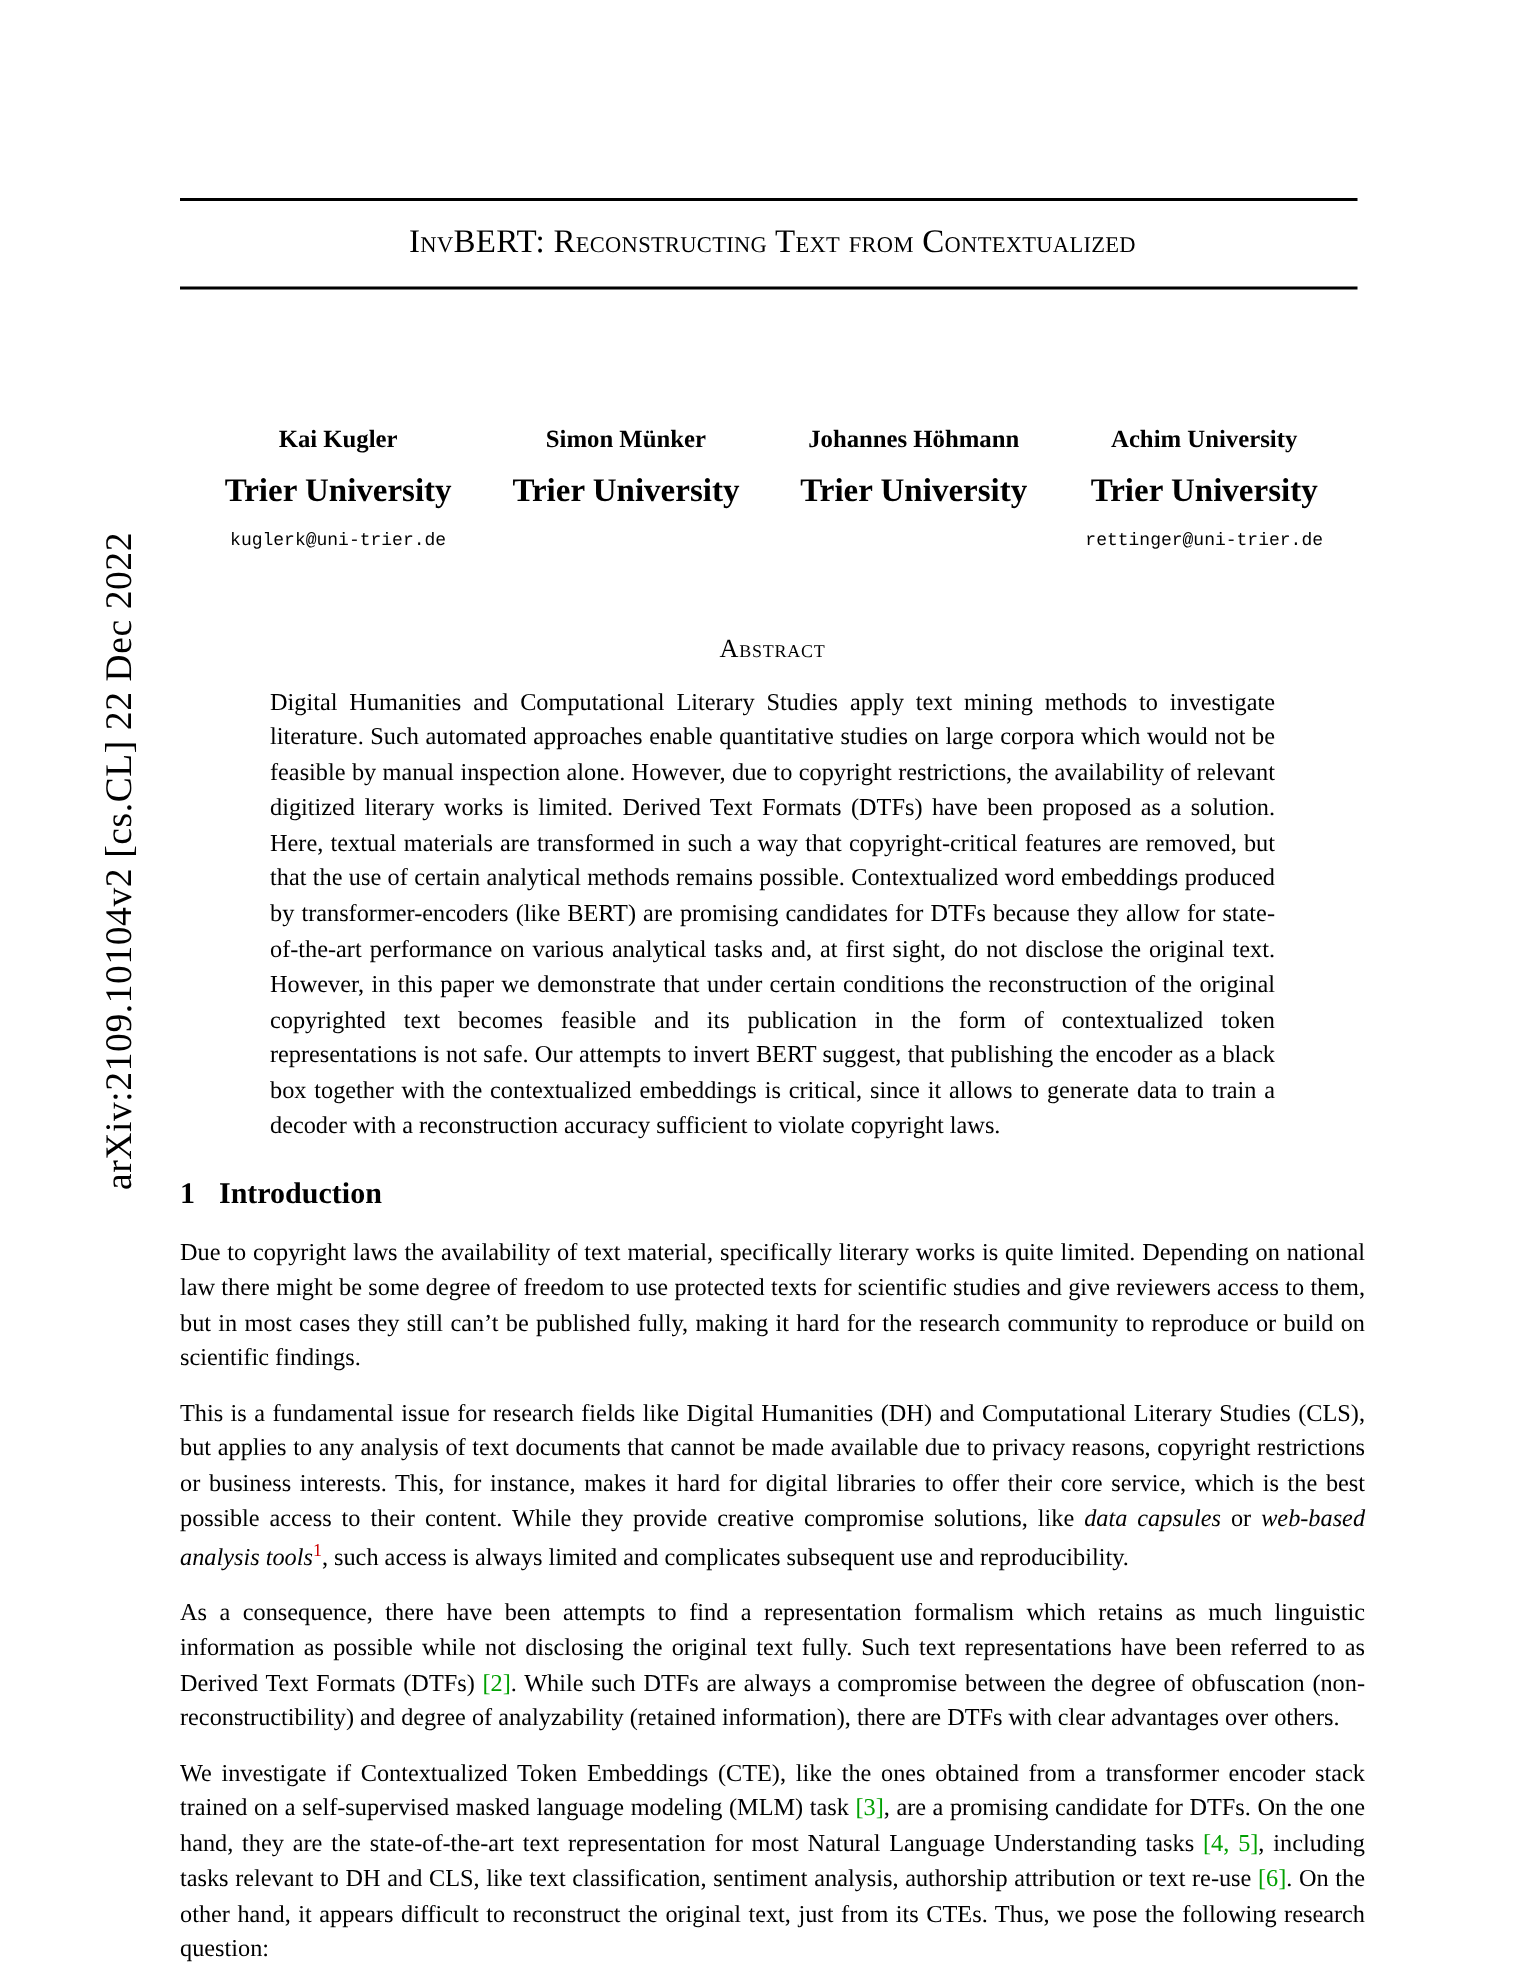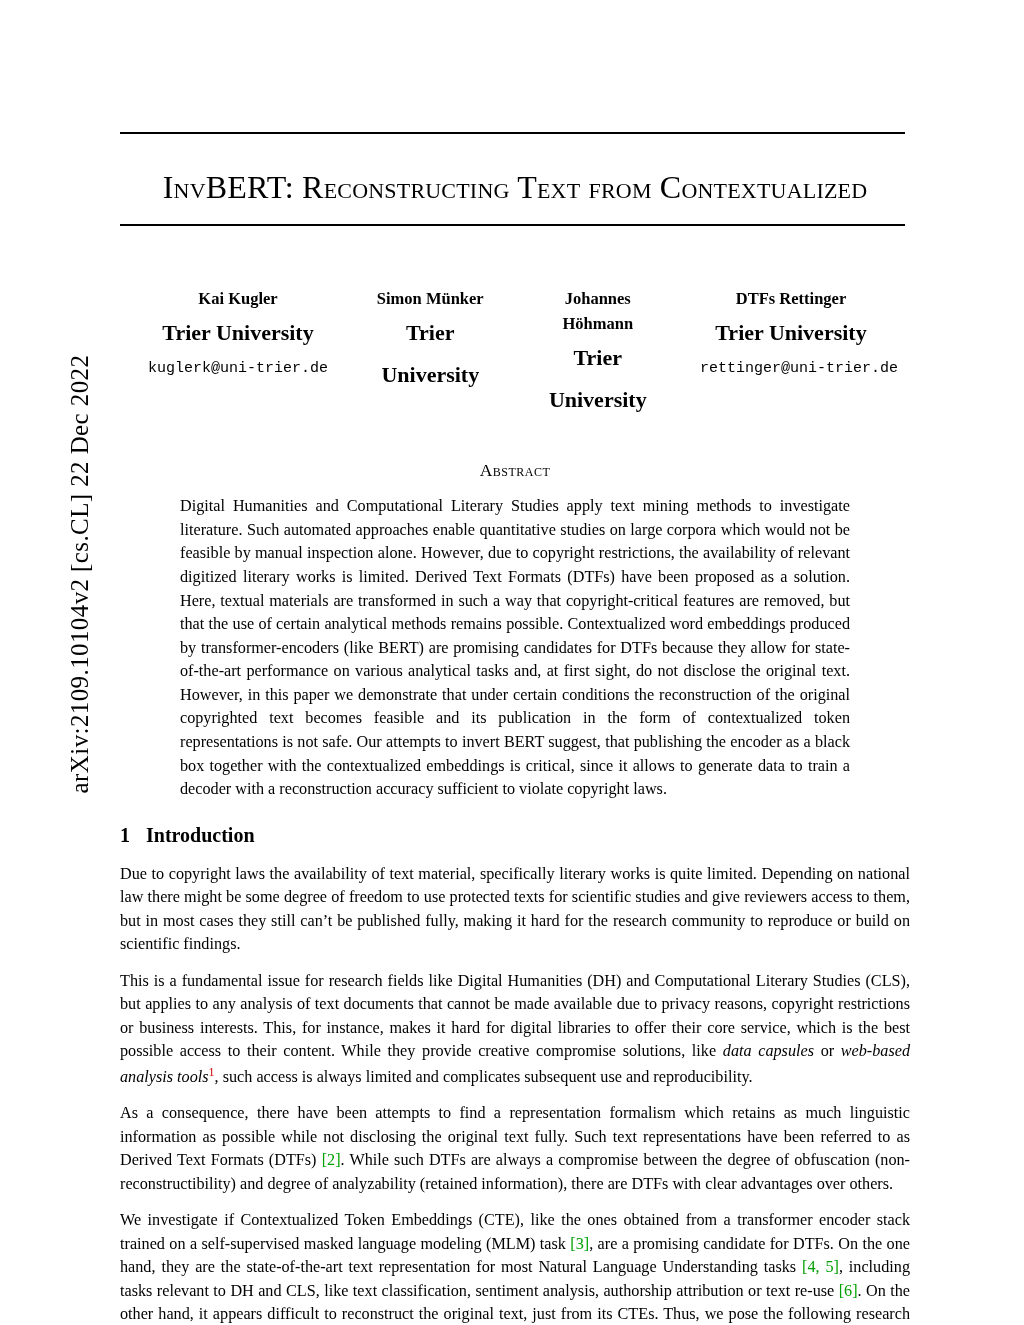--- a/index.html
+++ b/index.html
@@ -45,69 +45,69 @@
     width: 785px;
   }
   .title-rule-bottom {
     border-top: 2.5px solid #000;
     width: 785px;
     margin-top: 12px;
   }
 
   .paper-title {
     text-align: center;
-    font-size: 32px;
+    font-size: 22px;
     line-height: 1.32;
     font-variant: small-caps;
-    padding: 32px 10px 4px 10px;
+    padding: 12px 10px 4px 10px;
     letter-spacing: 0.2px;
   }
   .paper-title .line {
     display: block;
   }
   .paper-title .nocaps {
     font-variant: normal;
   }
 
   .authors {
     display: flex;
     justify-content: flex-end;
-    margin-top: 61px;
+    margin-top: 88px;
     padding: 0 20px;
     gap: 21px;
   }
   .author {
     text-align: center;
     padding: 0 8px;
     width: 182px;
   }
   .author-name {
     font-weight: bold;
     font-size: 16.5px;
     line-height: 1.5;
   }
   .author-affil {
     font-size: 22px;
     line-height: 1.9;
     font-weight: bold;
   }
   .author-email {
     font-family: "Liberation Mono", monospace;
-    font-size: 15px;
+    font-size: 12px;
     line-height: 2.0;
     white-space: nowrap;
   }
   .author-email.empty { visibility: hidden; }
 
   .abstract-heading {
     text-align: center;
     font-variant: small-caps;
     font-size: 17.5px;
     letter-spacing: 0.5px;
-    margin-top: 40px;
+    margin-top: 50px;
   }
   .abstract-body {
     margin: 14px auto 16px auto;
     width: 670px;
     font-size: 16.2px;
     line-height: 1.455;
     text-align: justify;
     hyphens: auto;
   }
 
@@ -165,21 +165,21 @@
       <div class="author-name">Simon Münker</div>
       <div class="author-affil">Trier University</div>
       <div class="author-email empty"></div>
     </div>
     <div class="author">
       <div class="author-name">Johannes Höhmann</div>
       <div class="author-affil">Trier University</div>
       <div class="author-email empty"></div>
     </div>
     <div class="author">
-      <div class="author-name">DTFs Rettinger</div>
+      <div class="author-name">Achim University</div>
       <div class="author-affil">Trier University</div>
       <div class="author-email">rettinger@uni-trier.de</div>
     </div>
   </div>
 
   <div class="abstract-heading">Abstract</div>
   <div class="abstract-body">Digital Humanities and Computational Literary Studies apply text mining methods to investigate literature. Such automated approaches enable quantitative studies on large corpora which would not be feasible by manual inspection alone. However, due to copyright restrictions, the availability of relevant digitized literary works is limited. Derived Text Formats (DTFs) have been proposed as a solution. Here, textual materials are transformed in such a way that copyright-critical features are removed, but that the use of certain analytical methods remains possible. Contextualized word embeddings produced by transformer-encoders (like BERT) are promising candidates for DTFs because they allow for state-of-the-art performance on various analytical tasks and, at first sight, do not disclose the original text. However, in this paper we demonstrate that under certain conditions the reconstruction of the original copyrighted text becomes feasible and its publication in the form of contextualized token representations is not safe. Our attempts to invert BERT suggest, that publishing the encoder as a black box together with the contextualized embeddings is critical, since it allows to generate data to train a decoder with a reconstruction accuracy sufficient to violate copyright laws.</div>
 
   <div class="section-heading">
     <span class="num">1</span><span>Introduction</span>

